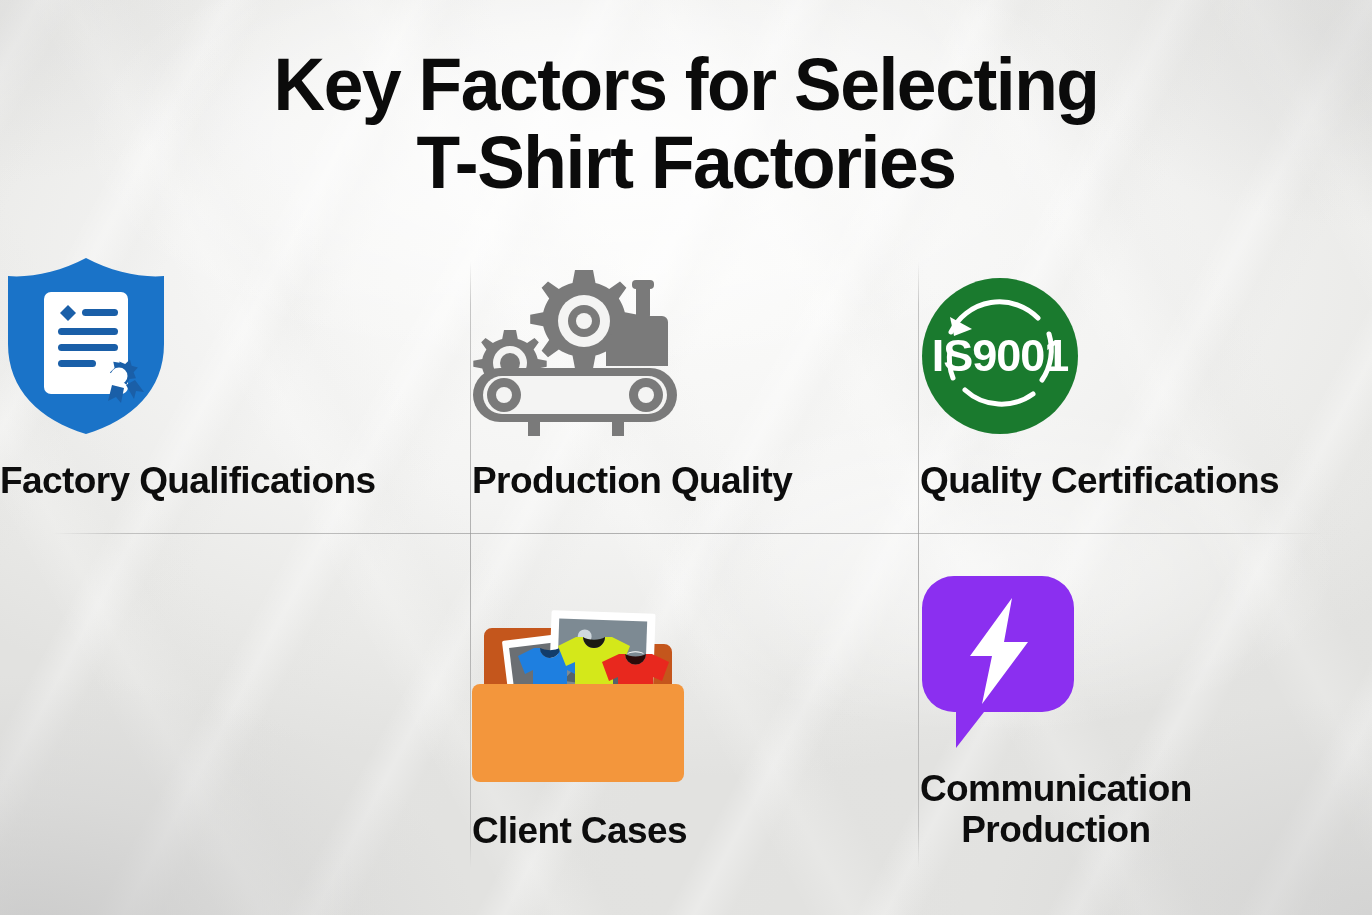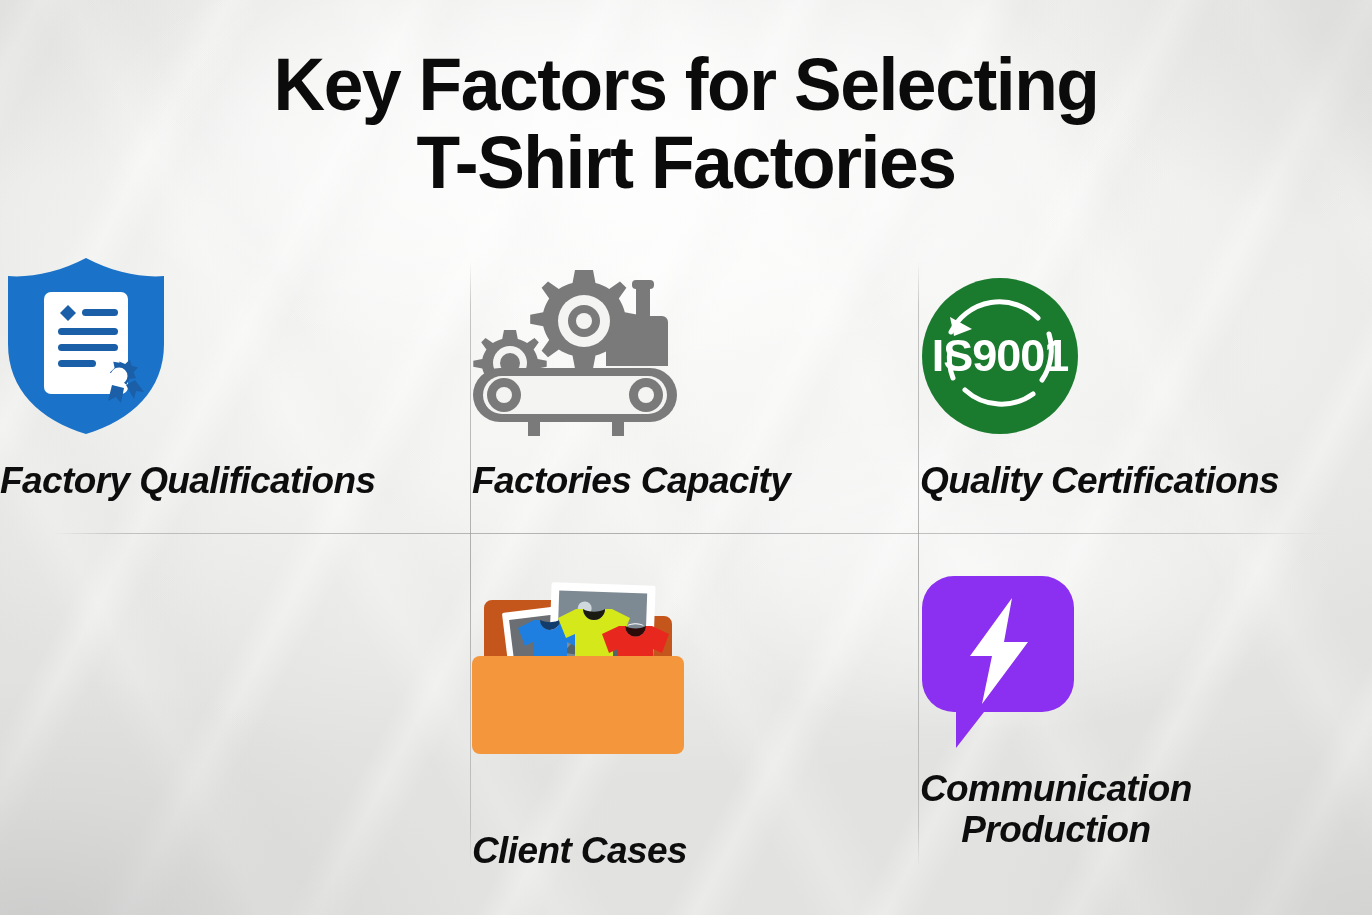--- a/index.html
+++ b/index.html
@@ -114,29 +114,28 @@
   }
   .cell-label {
     color:#0d0d0d;
     font-family:"Liberation Sans", sans-serif;
     font-weight:bold;
     font-size:37px;
     line-height:41px;
     letter-spacing:-0.6px;
     text-align:center;
     white-space:nowrap;
-    font-style:italic;
   }
   .cell-label.wrap { white-space:normal; }
 
   
   #cell-factory-qualifications { left:0px;   top:256px; width:467px; }
   #cell-production-capacity    { left:472px; top:256px; width:444px; }
   #cell-quality-certifications { left:920px; top:256px; width:452px; }
-  #cell-client-cases           { left:472px; top:560px; width:444px;gap:48px; }
+  #cell-client-cases           { left:472px; top:588px; width:444px; }
   #cell-communication          { left:920px; top:560px; width:520px; }
 
   #cell-factory-qualifications .cell-icon { height:180px; margin-bottom:24px; }
   #cell-production-capacity .cell-icon    { height:180px; margin-bottom:24px; }
   #cell-quality-certifications .cell-icon { height:180px; margin-bottom:24px; }
   #cell-client-cases .cell-icon           { height:200px; margin-bottom:22px; }
   #cell-communication .cell-icon          { height:190px; margin-bottom:18px; }
 
   svg { display:block; }
 </style>
@@ -204,21 +203,21 @@
           <path d="M30 112 h146 a19 19 0 0 1 0 38 h-146 a19 19 0 0 1 0 -38 Z" fill="#f4f4f3"></path>
           <circle cx="32" cy="131" r="17"></circle>
           <circle cx="32" cy="131" r="8" fill="#f4f4f3"></circle>
           <circle cx="174" cy="131" r="17"></circle>
           <circle cx="174" cy="131" r="8" fill="#f4f4f3"></circle>
           <rect x="56" y="158" width="12" height="14"></rect>
           <rect x="140" y="158" width="12" height="14"></rect>
         </g>
       </svg>
     </div>
-    <div class="cell-label">Factories Capacity</div>
+    <div class="cell-label">Production Quality</div>
   </div>
 
   <div class="cell" id="cell-quality-certifications">
     <div class="cell-icon">
       <svg width="160" height="160" viewBox="0 0 160 160">
         <circle cx="80" cy="80" r="78" fill="#1A7A2E"></circle>
         <g fill="none" stroke="#ffffff" stroke-width="5" stroke-linecap="round">
           <path d="M31 56 A54 54 0 0 1 118 42"></path>
           <path d="M129 58 A54 54 0 0 1 122 104"></path>
           <path d="M113 118 A54 54 0 0 1 45 114"></path>

